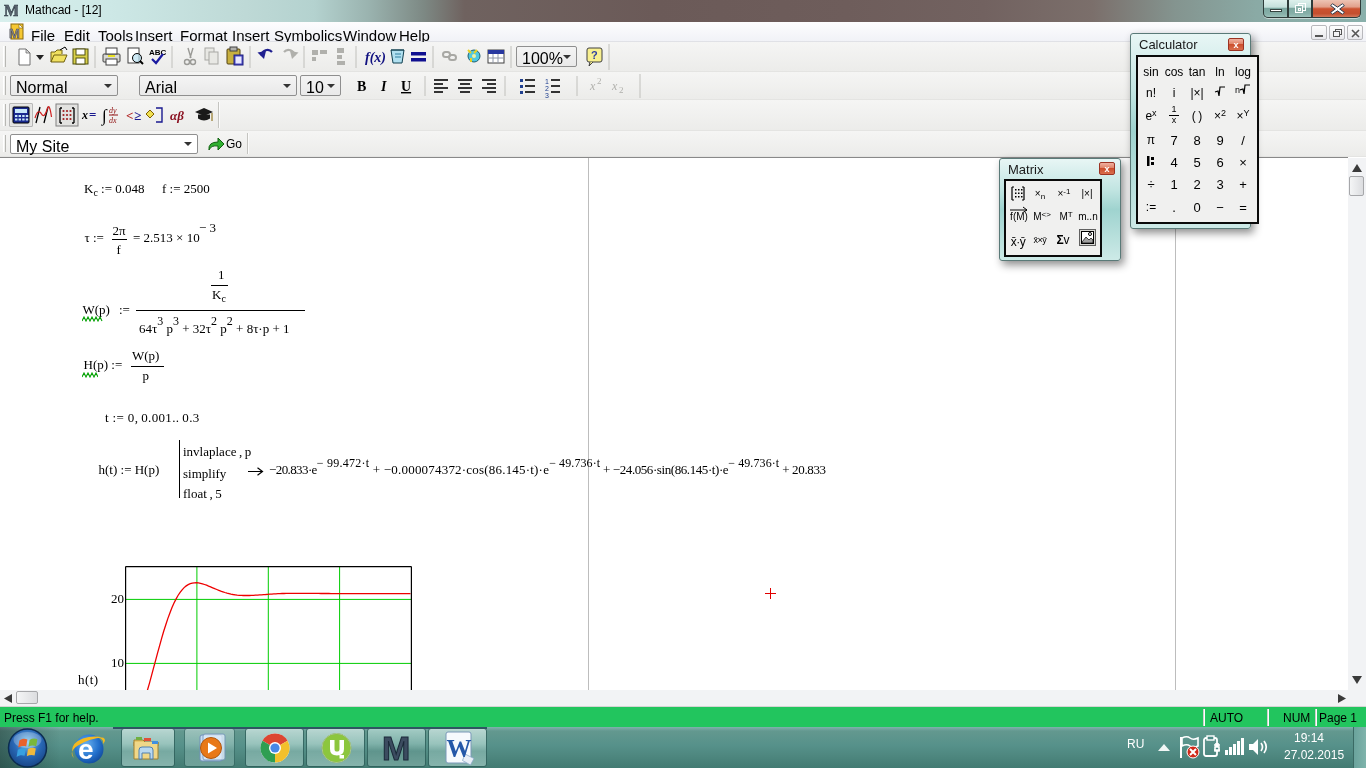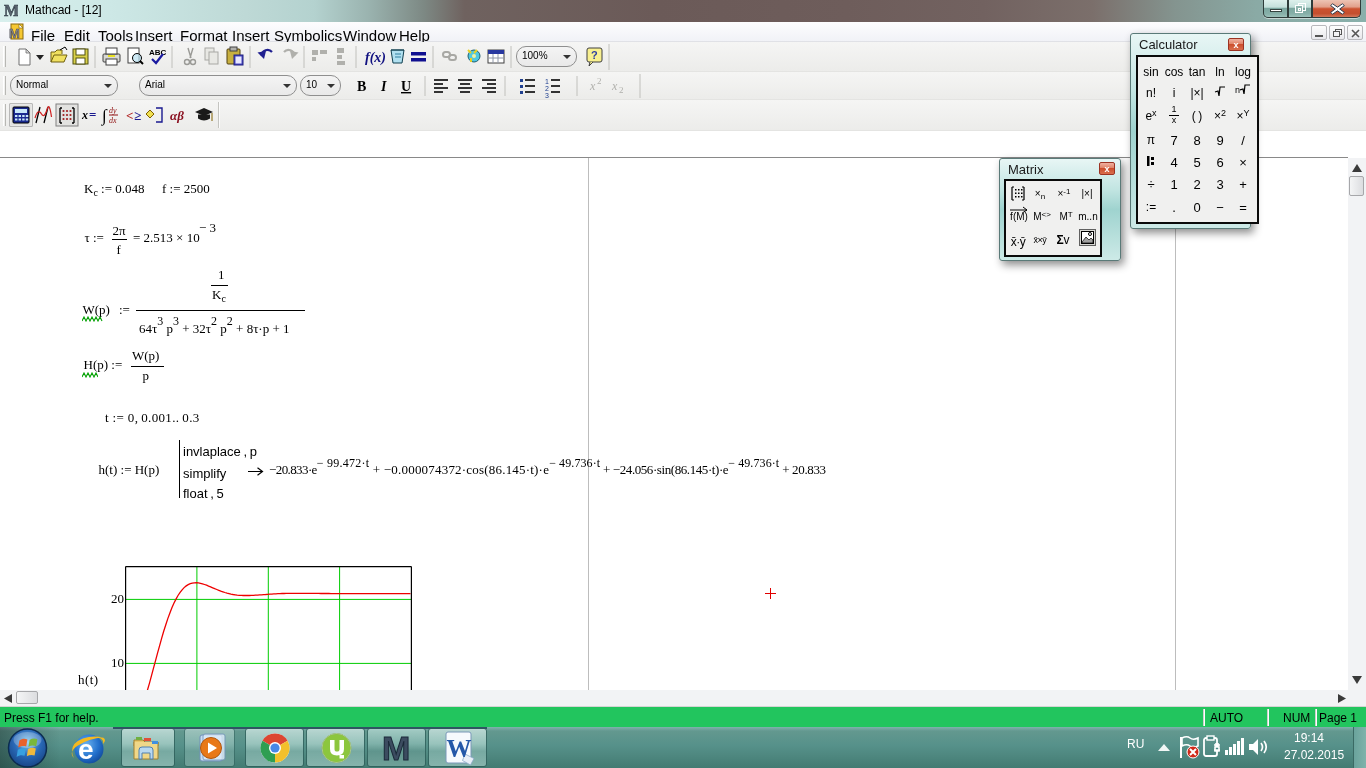--- a/index.html
+++ b/index.html
@@ -24,29 +24,29 @@
   
   .tbrow { left:0; width:1366px; background:linear-gradient(#f5f5f4,#ececea); border-bottom:1px solid #e4e4e2; }
   #tb1 { top:42px; height:30px; }
   #tb2 { top:72px; height:28px; }
   #tb3 { top:100px; height:31px; }
   #tb4 { top:131px; height:26px; }
   .grip { position:absolute; left:3px; top:4px; bottom:4px; width:3px; border-left:1px solid #fff; border-right:1px solid #b8b8b4; }
   .tedge { position:absolute; top:2px; bottom:2px; width:1px; background:#c4c4c0; box-shadow:1px 0 0 #fbfbfb; }
 
   
-  .combo { position:absolute; background:linear-gradient(#f4f4f4,#e9e9e9); border:1px solid #8f8f8f; border-radius:10px; font-size:10px; color:#000; }
+  .combo { position:absolute; background:linear-gradient(#f4f4f4,#e9e9e9); border:1px solid #8f8f8f; border-radius:2px; font-size:16px; color:#000; }
   .combo .ctext { position:absolute; left:5px; top:3px; }
   .combo .carr { position:absolute; right:5px; top:50%; margin-top:-2px; width:0; height:0; border-left:4px solid transparent; border-right:4px solid transparent; border-top:4px solid #333; }
 
   
   #doc { left:0; top:157px; width:1348px; height:533px; background:#fff; border-top:1px solid #898989; overflow:hidden; font-family:"Liberation Serif",serif; }
   .pline { position:absolute; top:0; bottom:0; width:1px; background:#bdbdbd; }
   .eq { position:absolute; font-family:"Liberation Serif",serif; font-size:13px; line-height:1; white-space:pre; color:#000; }
-  .eq14 { position:absolute; font-family:Liberation Sans, sans-serif; font-size:13px; line-height:1; white-space:pre; color:#000; }
+  .eq14 { position:absolute; font-family:Liberation Serif, serif; font-size:13px; line-height:1; white-space:pre; color:#000; }
   .msub { font-size:10px; position:relative; top:3px; }
   .msup { font-size:12px; position:relative; top:-8px; letter-spacing:0; }
   .rsup { font-size:12px; position:relative; top:-7px; }
 
   
   #vscroll { left:1348px; top:158px; width:18px; height:532px; background:#f2f3f5; }
   #hscroll { left:0; top:690px; width:1366px; height:16px; background:#f2f3f5; }
   .sthumb { position:absolute; background:linear-gradient(to right,#f4f5f6,#dcdde0); border:1px solid #a6a7aa; border-radius:2px; }
 
   
@@ -383,20 +383,32 @@
 
       <g>
           <path d="M195 12 l9-4 9 4 -9 4 z" fill="#1a1a1a"></path>
           <path d="M198 14.5 v4 q6 4 12 0 v-4" fill="#1a1a1a"></path>
           <line x1="212" y1="13" x2="212" y2="21" stroke="#806000"></line>
         </g>
     </svg>
     <div class="tedge" style="left:218px"></div>
   </div>
 
+  <div id="tb4" class="abs tbrow">
+    <div class="grip"></div>
+    <div class="combo" style="left:10px;top:3px;width:188px;height:20px;background:#fff">
+        <span class="ctext">My Site</span>
+        <span class="carr"></span>
+      </div>
+    <svg class="abs" style="left:206px;top:3px" width="20" height="20" viewBox="0 0 20 20">
+      <path d="M3 16 q-1 -8 9 -8 v-4 l6 6 -6 6 v-4 q-7 -1 -9 4 z" fill="#30b030" stroke="#106010" stroke-width="1"></path>
+    </svg>
+    <span class="abs" style="left:226px;top:6px;font-size:12px">Go</span>
+    <div class="tedge" style="left:247px"></div>
+  </div>
 
   <div id="doc" class="abs">
     <div class="pline" style="left:588px"></div>
     <div class="pline" style="left:1175px"></div>
 
     <span class="eq" style="left:84px;top:24px">K<span class="msub">c</span> := 0.048</span>
     <span class="eq" style="left:162px;top:24px">f := 2500</span>
 
     <span class="eq" style="left:84.5px;top:73px">τ :=</span>
     <span class="eq" style="left:112.5px;top:66px">2π</span>

